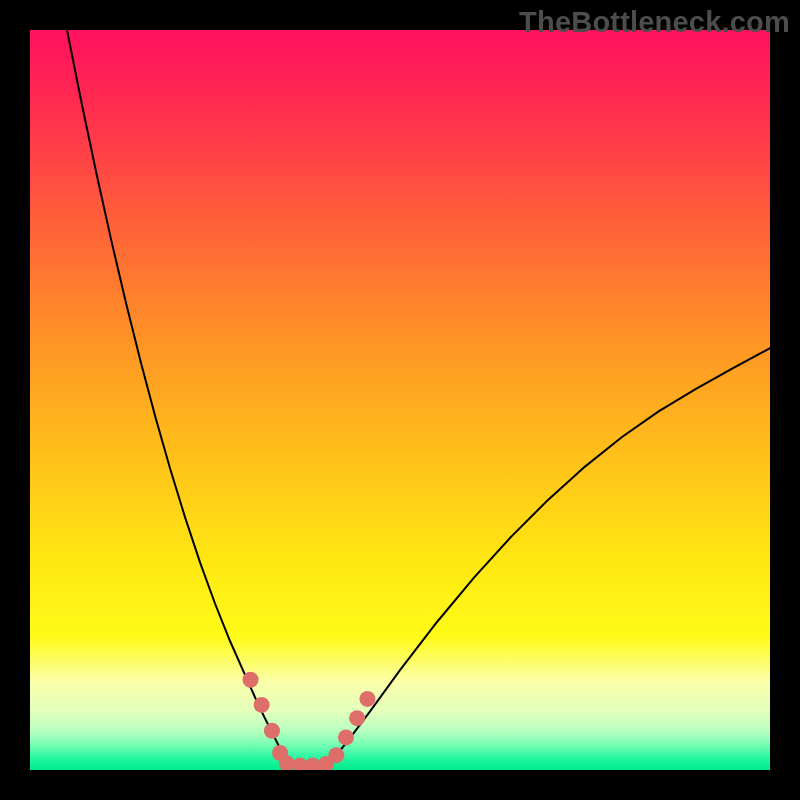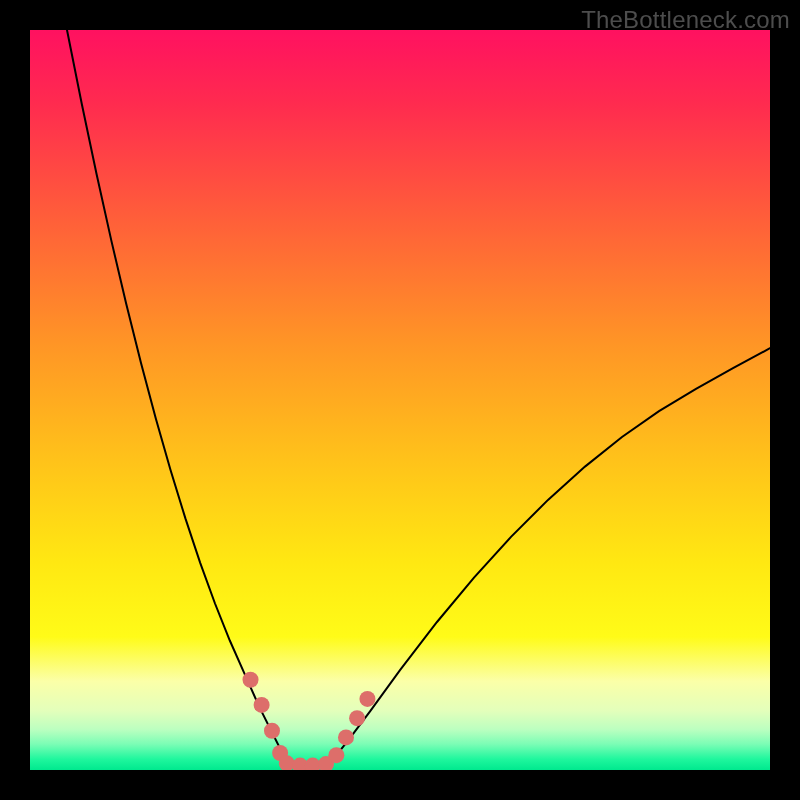--- a/index.html
+++ b/index.html
@@ -29,22 +29,22 @@
     left: 0;
     top: 0;
     width: 100%;
     height: 100%;
     
   }
   .watermark {
     position: absolute;
     top: 6px;
     right: 10px;
-    font-size: 24px;
-    font-weight: 400;
+    font-size: 29px;
+    font-weight: 700;
     color: #4d4d4d;
     letter-spacing: 0.2px;
   }
   svg.curves {
     position: absolute;
     left: 0;
     top: 0;
     width: 100%;
     height: 100%;
   }

